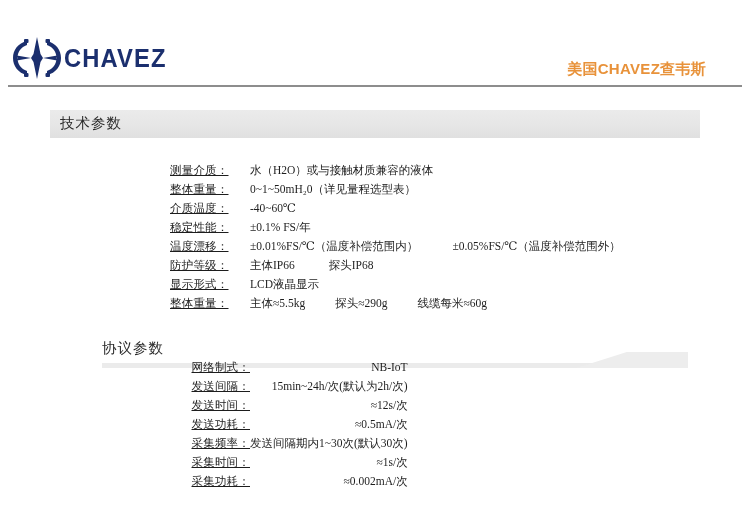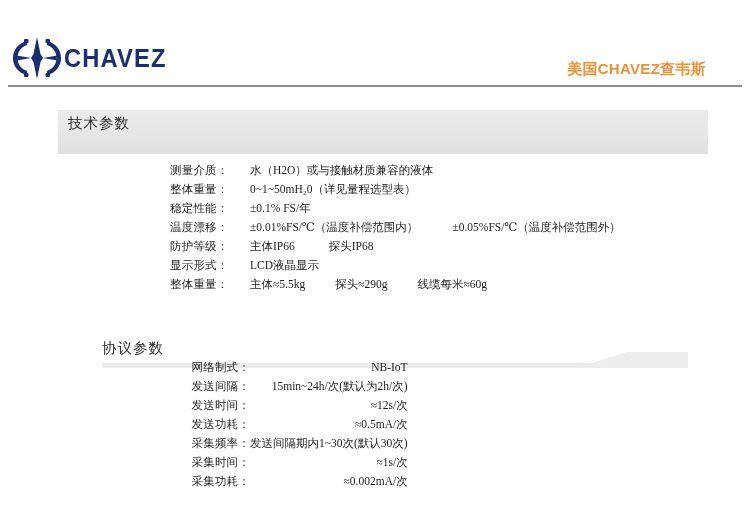--- a/index.html
+++ b/index.html
@@ -62,24 +62,24 @@
     left: 8px;
     top: 85px;
     width: 734px;
     height: 2px;
     background: #8d8d8d;
   }
 
   
   .section-bar {
     position: absolute;
-    left: 58px;
+    left: 50px;
     top: 110px;
     width: 650px;
-    height: 44px;
+    height: 28px;
     background: linear-gradient(to bottom, #ebebeb 0%, #e6e6e6 55%, #e0e0e0 100%);
   }
   .section-bar .section-title {
     position: absolute;
     left: 10px;
     top: 4px;
     font-size: 14.5px;
     color: #2b2b2b;
     letter-spacing: 1px;
     font-family: "Liberation Sans", "DejaVu Sans", sans-serif;
@@ -131,20 +131,21 @@
 
   .spec-table td {
     padding: 0;
     vertical-align: top;
     line-height: 19px;
     white-space: nowrap;
   }
   .spec-label {
     width: 80px;
     letter-spacing: 0.2px;
+    text-decoration: underline;
   }
   .spec-value {
     padding-left: 0px !important;
   }
   .val-part {
     display: inline-block;
   }
   .val-gap-md { margin-left: 30px; }
   .val-gap-lg { margin-left: 34px; }
 </style>
@@ -182,20 +183,24 @@
   <tbody>
       <tr>
         <td class="spec-label">测量介质：</td>
         <td class="spec-value"><span class="val-part">水（H2O）或与接触材质兼容的液体</span></td>
       </tr>
       <tr>
         <td class="spec-label">整体重量：</td>
         <td class="spec-value"><span class="val-part">0~1~50mH₂0（详见量程选型表）</span></td>
       </tr>
       <tr>
+        <td class="spec-label">介质温度：</td>
+        <td class="spec-value"><span class="val-part">-40~60℃</span></td>
+      </tr>
+      <tr>
         <td class="spec-label">稳定性能：</td>
         <td class="spec-value"><span class="val-part">±0.1% FS/年</span></td>
       </tr>
       <tr>
         <td class="spec-label">温度漂移：</td>
         <td class="spec-value"><span class="val-part">±0.01%FS/℃（温度补偿范围内）</span><span class="val-part val-gap-lg">±0.05%FS/℃（温度补偿范围外）</span></td>
       </tr>
       <tr>
         <td class="spec-label">防护等级：</td>
         <td class="spec-value"><span class="val-part">主体IP66</span><span class="val-part val-gap-lg">探头IP68</span></td>

